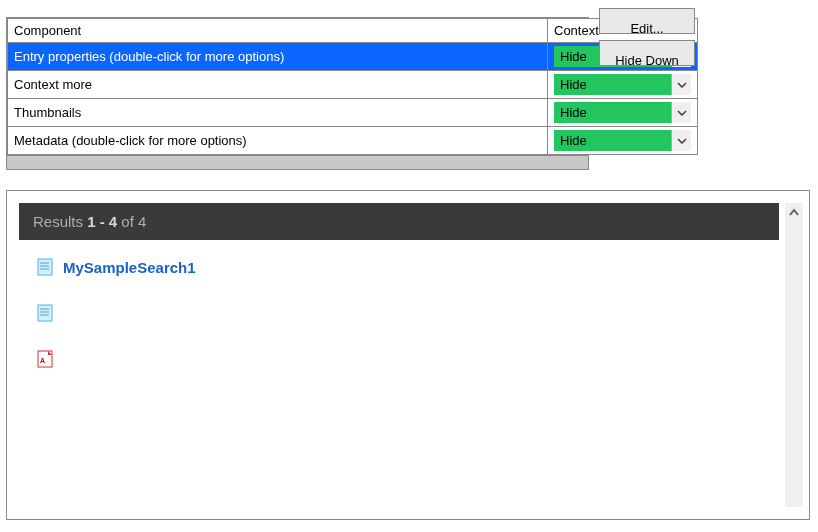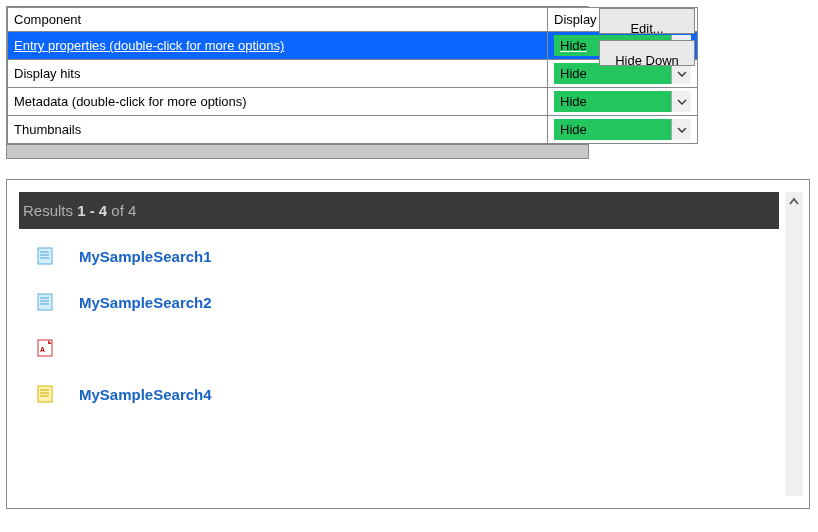--- a/index.html
+++ b/index.html
@@ -12,20 +12,21 @@
     width: 818px;
   }
   .top-area {
     display: flex;
     align-items: flex-start;
     gap: 10px;
   }
   .grid-wrap {
     border: 1px solid #888;
     width: 583px;
+    margin-top: 11px;
   }
   table.grid {
     border-collapse: collapse;
     width: 100%;
     table-layout: fixed;
   }
   table.grid th, table.grid td {
     border: 1px solid #888;
     padding: 3px 6px;
     text-align: left;
@@ -34,21 +35,20 @@
     height: 24px;
   }
   table.grid th {
     background: #fff;
   }
   .col-comp { width: 540px; }
   .col-disp { width: 150px; }
   tr.selected td, tr.selected th {
     background: #0a66ff;
     color: #fff;
-    text-decoration: underline;
   }
   .disp-cell {
     padding: 0;
   }
   .disp-inner {
     display: flex;
     align-items: stretch;
     height: 100%;
   }
   .disp-val {
@@ -99,31 +99,31 @@
     background: #fff;
   }
   .preview-content {
     flex: 1;
     background: #fff;
     overflow: hidden;
   }
   .results-header {
     background: #3a3a3a;
     color: #aeaeae;
-    padding: 10px 4px;
+    padding: 10px 14px;
     font-size: 15px;
   }
   .results-header .bold { color: #d8d8d8; font-weight: bold; }
   .results-list {
     padding: 18px 10px 10px 18px;
   }
   .result-item {
     display: flex;
     align-items: center;
-    gap: 26px;
+    gap: 10px;
     margin-bottom: 28px;
   }
   .result-title {
     color: #1963c6;
     font-weight: bold;
     font-size: 15px;
     cursor: pointer;
   }
   .icon-box {
     width: 16px;
@@ -155,65 +155,65 @@
 <div class="top-area">
   <div class="grid-wrap">
     <table class="grid">
       <colgroup>
           <col class="col-comp">
           <col class="col-disp">
         </colgroup>
       <thead>
         <tr>
           <th>Component</th>
-          <th>Display</th>
+          <th>Context</th>
         </tr>
       </thead>
       <tbody id="grid-body">
           <tr class="selected">
             <td>Entry properties  (double-click for more options)</td>
             <td class="disp-cell">
               <div class="disp-inner">
                 <div class="disp-val">Hide</div>
                 <div class="disp-btn">
                   <svg width="10" height="10" viewBox="0 0 10 10">
                     <path d="M1 3 L5 7 L9 3" fill="none" stroke="#333" stroke-width="1.4"></path>
                   </svg>
                 </div>
               </div>
             </td>
           </tr>
           <tr>
-            <td>Display hits</td>
+            <td>Context more</td>
+            <td class="disp-cell">
+              <div class="disp-inner">
+                <div class="disp-val">Hide</div>
+                <div class="disp-btn">
+                  <svg width="10" height="10" viewBox="0 0 10 10">
+                    <path d="M1 3 L5 7 L9 3" fill="none" stroke="#333" stroke-width="1.4"></path>
+                  </svg>
+                </div>
+              </div>
+            </td>
+          </tr>
+          <tr>
+            <td>Thumbnails</td>
             <td class="disp-cell">
               <div class="disp-inner">
                 <div class="disp-val">Hide</div>
                 <div class="disp-btn">
                   <svg width="10" height="10" viewBox="0 0 10 10">
                     <path d="M1 3 L5 7 L9 3" fill="none" stroke="#333" stroke-width="1.4"></path>
                   </svg>
                 </div>
               </div>
             </td>
           </tr>
           <tr>
             <td>Metadata  (double-click for more options)</td>
-            <td class="disp-cell">
-              <div class="disp-inner">
-                <div class="disp-val">Hide</div>
-                <div class="disp-btn">
-                  <svg width="10" height="10" viewBox="0 0 10 10">
-                    <path d="M1 3 L5 7 L9 3" fill="none" stroke="#333" stroke-width="1.4"></path>
-                  </svg>
-                </div>
-              </div>
-            </td>
-          </tr>
-          <tr>
-            <td>Thumbnails</td>
             <td class="disp-cell">
               <div class="disp-inner">
                 <div class="disp-val">Hide</div>
                 <div class="disp-btn">
                   <svg width="10" height="10" viewBox="0 0 10 10">
                     <path d="M1 3 L5 7 L9 3" fill="none" stroke="#333" stroke-width="1.4"></path>
                   </svg>
                 </div>
               </div>
             </td>
@@ -244,38 +244,28 @@
             </svg></span>
           <a class="result-title">MySampleSearch1</a>
         </div>
         <div class="result-item">
           <span class="icon-box"><svg width="16" height="18" viewBox="0 0 16 18">
               <rect x="1" y="1" width="14" height="16" fill="#d4f0ff" stroke="#59b0e0" stroke-width="1"></rect>
               <line x1="3" y1="5" x2="12" y2="5" stroke="#4aa0d0" stroke-width="1"></line>
               <line x1="3" y1="8" x2="12" y2="8" stroke="#4aa0d0" stroke-width="1"></line>
               <line x1="3" y1="11" x2="12" y2="11" stroke="#4aa0d0" stroke-width="1"></line>
             </svg></span>
-          <a class="result-title">MySampleSearch2</a>
         </div>
         <div class="result-item">
           <span class="icon-box"><svg width="16" height="18" viewBox="0 0 16 18">
               <rect x="1" y="1" width="14" height="16" fill="#fff" stroke="#c33" stroke-width="1"></rect>
               <polygon points="11,1 15,5 11,5" fill="#c33"></polygon>
               <text x="3" y="13" font-size="7" fill="#c00" font-family="Arial" font-weight="bold">A</text>
             </svg></span>
         </div>
-        <div class="result-item">
-          <span class="icon-box"><svg width="16" height="18" viewBox="0 0 16 18">
-              <rect x="1" y="1" width="14" height="16" fill="#fff4b0" stroke="#d4b400" stroke-width="1"></rect>
-              <line x1="3" y1="5" x2="12" y2="5" stroke="#c9a800" stroke-width="1"></line>
-              <line x1="3" y1="8" x2="12" y2="8" stroke="#c9a800" stroke-width="1"></line>
-              <line x1="3" y1="11" x2="12" y2="11" stroke="#c9a800" stroke-width="1"></line>
-            </svg></span>
-          <a class="result-title">MySampleSearch4</a>
-        </div>
       </div>
   </div>
   <div class="scroll-col">
     <div class="scroll-up">
       <svg width="12" height="12" viewBox="0 0 12 12">
           <path d="M2 8 L6 3 L10 8" fill="none" stroke="#606060" stroke-width="2"></path>
         </svg>
     </div>
   </div>
 </div>

